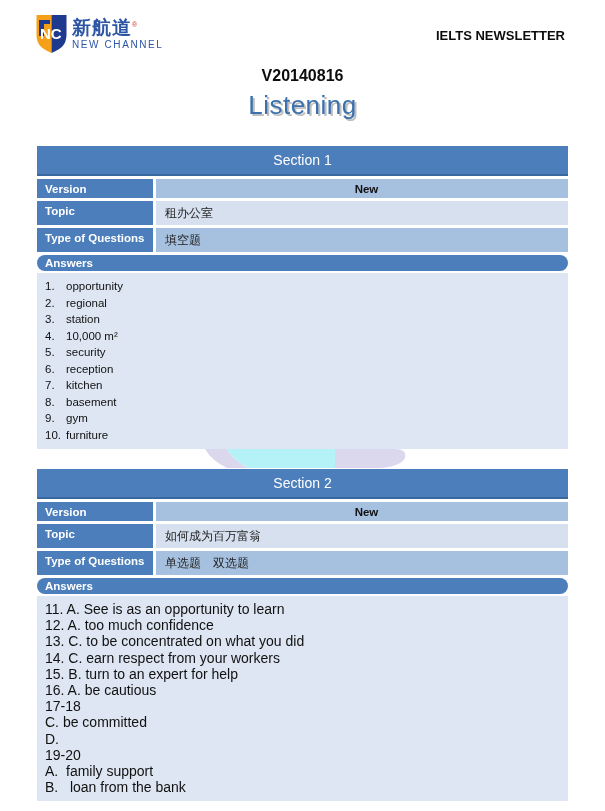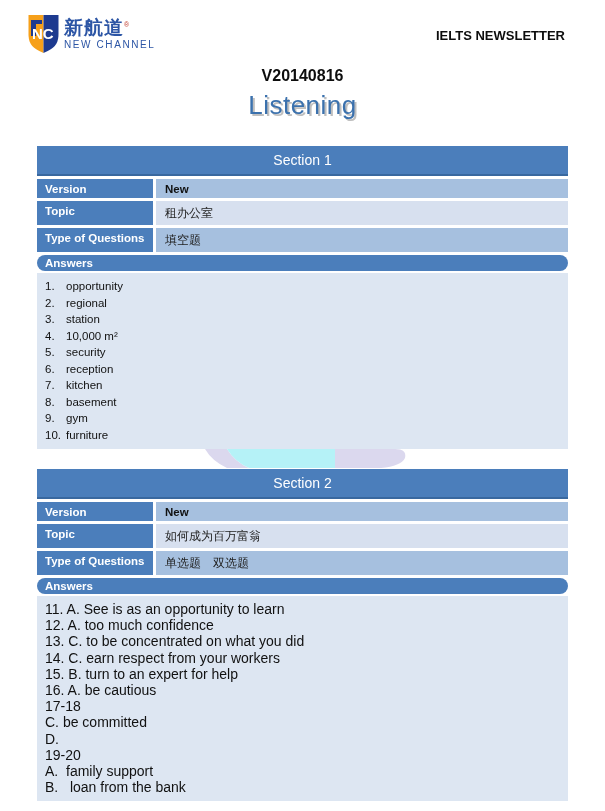--- a/index.html
+++ b/index.html
@@ -1,21 +1,21 @@
 <!DOCTYPE html>
 <html><head>
 <meta charset="utf-8">
 <style>
   html,body { margin:0; padding:0; background:#ffffff; }
   body { width:605px; font-family:"Liberation Sans","DejaVu Sans",sans-serif; }
   .page { position:relative; width:605px; height:811px; background:#fff; overflow:hidden; }
 
   
   .top { position:relative; height:60px; }
-  .logo { position:absolute; left:28px; top:14px; display:flex; align-items:flex-start; }
+  .logo { position:absolute; left:36px; top:14px; display:flex; align-items:flex-start; }
   .shield { display:block; }
   .brand { margin-left:5px; }
   .brand-cn { font-size:19px; font-weight:bold; color:#2c55a5; line-height:21px; letter-spacing:1px; }
   .brand-cn sup { font-size:7px; color:#c0392b; font-weight:normal; }
   .brand-en { font-size:10px; font-weight:normal; color:#2c55a5; letter-spacing:1.6px; margin-top:1px; }
   .newsletter { position:absolute; right:40px; top:28px; font-size:13px; font-weight:bold; color:#0d0d0d; }
 
   
   .doc-code { text-align:center; margin-top:7px; font-size:16px; font-weight:bold; color:#0d0d0d; }
   .doc-subtitle { text-align:center; margin-top:5px; font-size:26px; color:#3b71ad;
@@ -25,21 +25,21 @@
   .sec { width:531px; margin-left:37px; }
   .sec-1 { margin-top:25px; }
   .sec-header { height:28px; line-height:28px; background:#4b7ebb; border-bottom:2px solid #39689f;
                 color:#fff; text-align:center; font-size:14px; }
   .row { display:flex; margin-top:3px; }
   .cell-label { width:116px; box-sizing:border-box; background:#4b7ebb; color:#fff;
                 font-weight:bold; font-size:11.5px; padding:4px 0 3px 8px; }
   .cell-value { flex:1; margin-left:3px; font-size:11.5px; padding:4px 0 3px 9px; color:#111; }
   .band-a { background:#a6c0df; }
   .band-b { background:#d7e0ef; }
-  .bold { font-weight:bold; }
+  .bold { font-weight:bold;text-align:center; }
   .cn { font-family:"Liberation Serif","DejaVu Serif",serif; font-size:12px; color:#222; white-space:pre-wrap; }
   .answers-header { margin-top:3px; background:#4b7ebb; color:#fff; font-weight:bold;
                     font-size:11.5px; padding:2px 0 2px 8px;border-radius:8px; }
   .answers-area { margin-top:2px; background:#dde6f2; padding:5px 8px 6px 8px; }
   .ans-line { line-height:16.5px; font-size:11.5px; color:#111; }
   .num { display:inline-block; width:21px; }
   .ans-line2 { line-height:16.2px; font-size:14px; color:#111; white-space:pre-wrap; }
 
   
   .watermark-strip { position:relative; height:20px; width:531px; margin-left:37px; overflow:hidden; }

